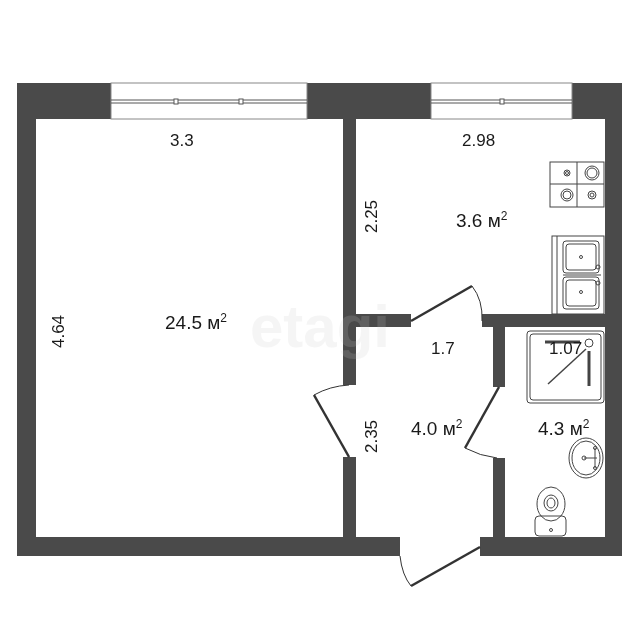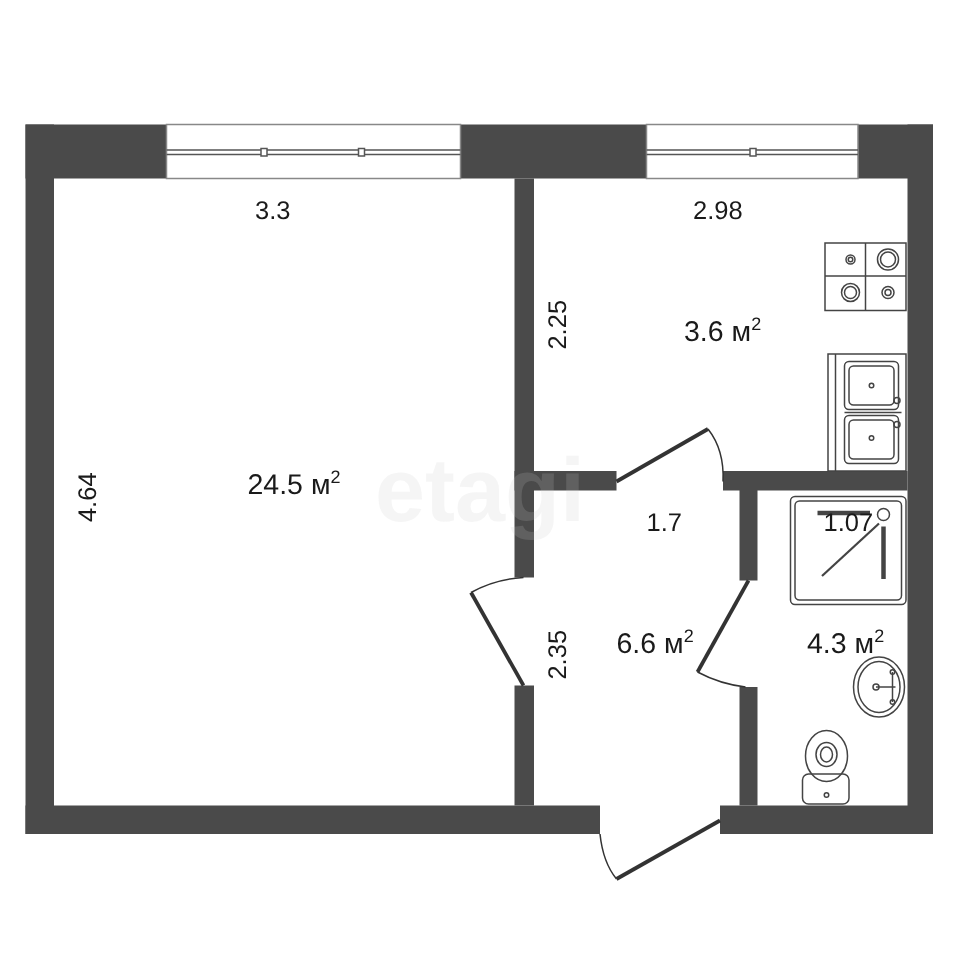--- a/index.html
+++ b/index.html
@@ -137,17 +137,17 @@
 <div class="lbl vert" style="left:355px; top:428px;">2.35</div>
 <div class="lbl" style="left:549px; top:340px;">1.07</div>
 
 <div class="lbl area" style="left:165px; top:312px;">
   <span>24.5</span> <span>м</span><sup>2</sup>
 </div>
 <div class="lbl area" style="left:456px; top:210px;">
   <span>3.6</span> <span>м</span><sup>2</sup>
 </div>
 <div class="lbl area" style="left:411px; top:418px;">
-  <span>6.6</span> <span>м</span><sup>2</sup>
+  <span>4.0</span> <span>м</span><sup>2</sup>
 </div>
 <div class="lbl area" style="left:538px; top:418px;">
   <span>4.3</span> <span>м</span><sup>2</sup>
 </div>
 
 </body></html>

